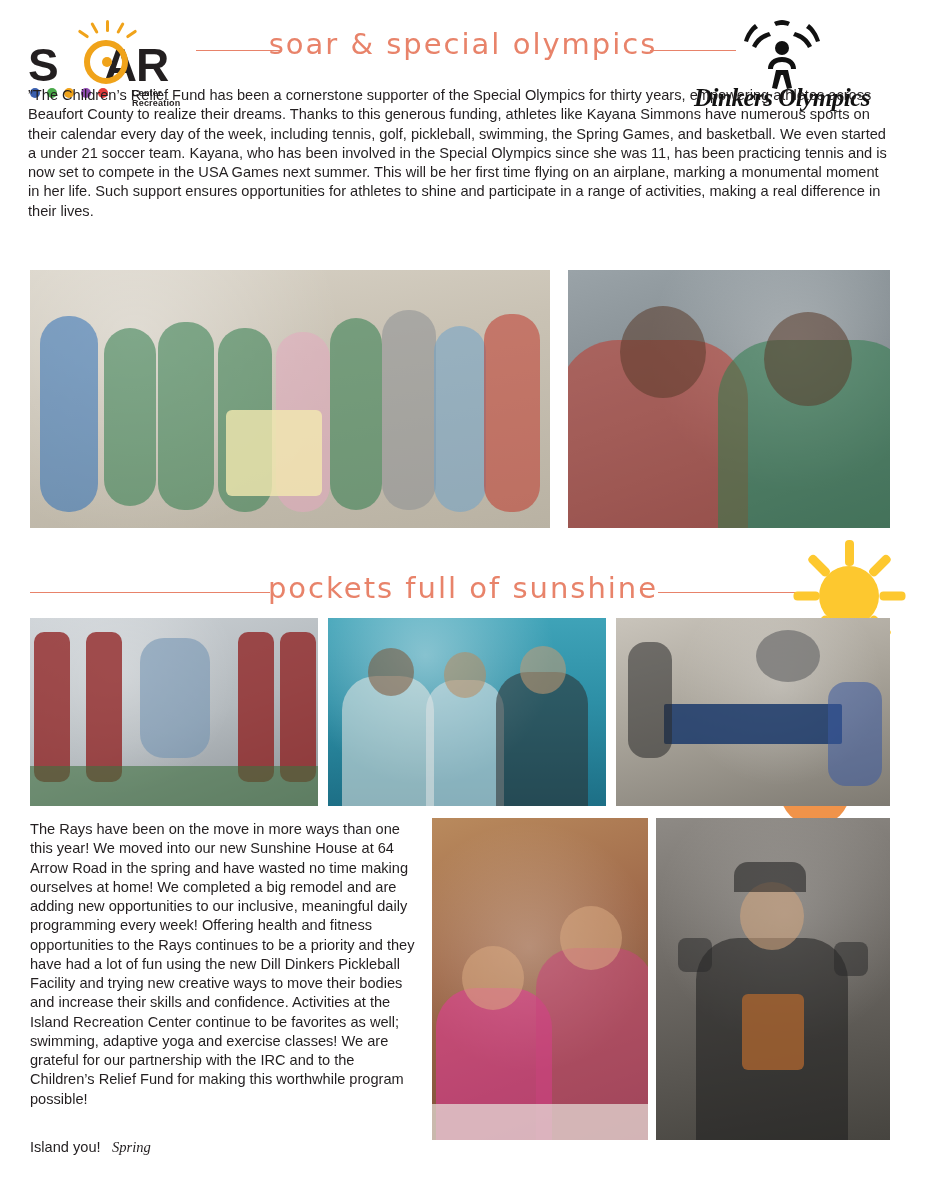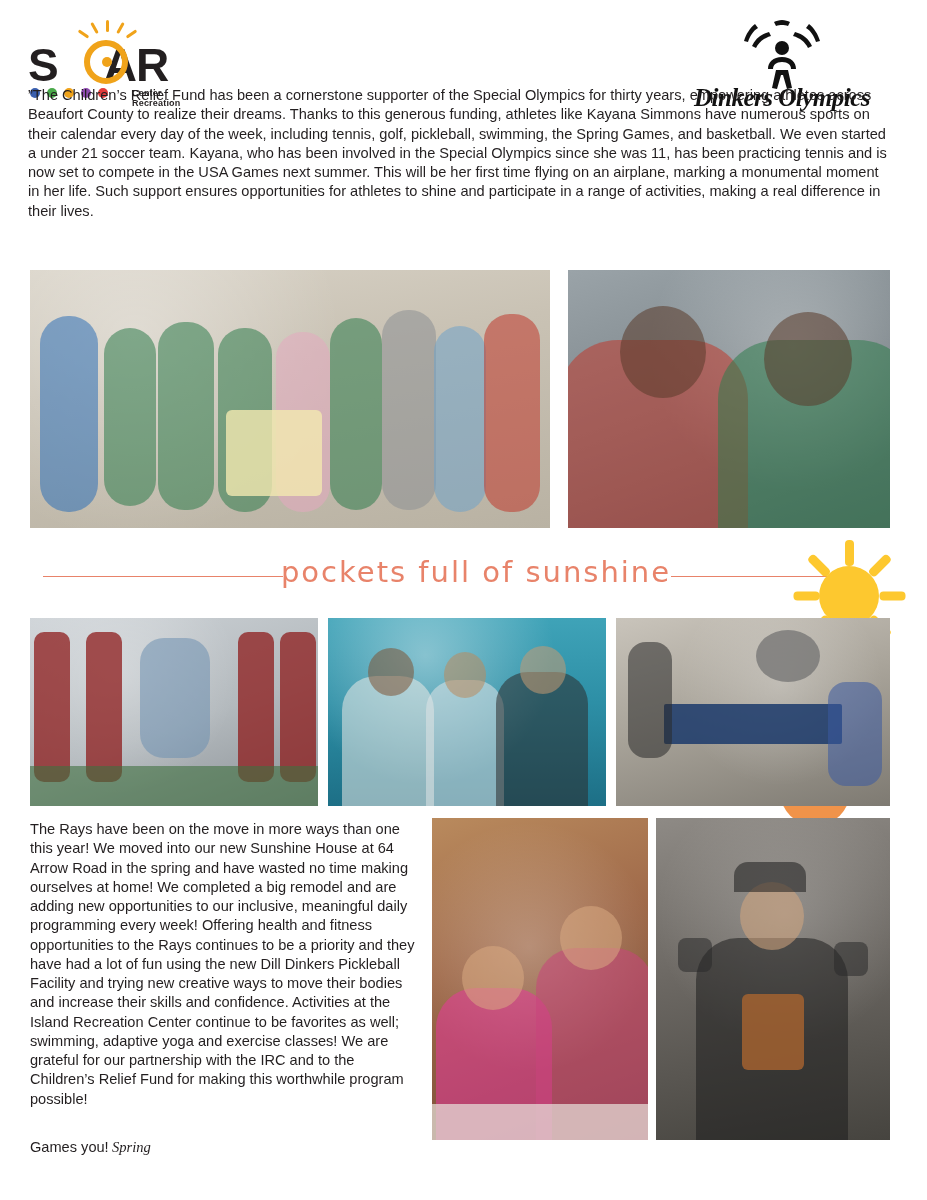--- a/index.html
+++ b/index.html
@@ -291,20 +291,25 @@
         <path d="M92 14c-8 2-14 7-17 14l4 2c3-6 8-10 15-12z"></path>
         <path d="M118 14c8 2 14 7 17 14l-4 2c-3-6-8-10-15-12z"></path>
         <path d="M78 6c-5 4-9 10-11 17l4 1c2-6 5-11 10-14z"></path>
         <path d="M132 6c5 4 9 10 11 17l-4 1c-2-6-5-11-10-14z"></path>
         <path d="M105 2c-3 0-6 1-8 2l2 4c2-1 4-1 6-1s4 0 6 1l2-4c-2-1-5-2-8-2z"></path>
       </g>
     </svg>
     <div class="so-word">Dinkers Olympics</div>
   </div>
 
+  <div class="section-head" style="top:30px;">
+    <div class="sh-rule" style="left:196px; width:86px;"></div>
+    <div class="sh-title" style="left:463px; top:14px; transform:translate(-50%,-50%);">soar &amp; special olympics</div>
+    <div class="sh-rule" style="left:650px; width:86px;"></div>
+  </div>
 
   <div class="body-text" style="left:200px; top:86px; width:470px; text-indent:0;">
   </div>
   <div class="body-text" style="left:28px; top:86px; width:862px;">”The Children’s Relief Fund has been a cornerstone supporter of the Special Olympics for thirty years, empowering athletes across Beaufort County to realize their dreams. Thanks to this generous funding, athletes like Kayana Simmons have numerous sports on their calendar every day of the week, including tennis, golf, pickleball, swimming, the Spring Games, and basketball. We even started a under 21 soccer team. Kayana, who has been involved in the Special Olympics since she was 11, has been practicing tennis and is now set to compete in the USA Games next summer. This will be her first time flying on an airplane, marking a monumental moment in her life. Such support ensures opportunities for athletes to shine and participate in a range of activities, making a real difference in their lives.</div>
 
   <div class="photo grad-room" style="left:30px; top:270px; width:520px; height:258px;">
     <div class="ph-inner">
       <div class="ph-figure" style="left:10px;  top:46px;  width:58px;  height:196px; background:#2e6fb7; border-radius:28px;"></div>
       <div class="ph-figure" style="left:74px;  top:58px;  width:52px;  height:178px; background:#2f7c4d; border-radius:26px;"></div>
       <div class="ph-figure" style="left:128px; top:52px;  width:56px;  height:188px; background:#2f7c4d; border-radius:26px;"></div>
@@ -320,21 +325,21 @@
 
   <div class="photo grad-gym" style="left:568px; top:270px; width:322px; height:258px;">
     <div class="ph-inner">
       <div class="ph-figure" style="left:-10px; top:70px; width:190px; height:210px; background:#c0392b; border-radius:60px 60px 0 0;"></div>
       <div class="ph-figure" style="left:150px; top:70px; width:200px; height:210px; background:#2f7c4d; border-radius:60px 60px 0 0;"></div>
       <div class="ph-figure" style="left:52px;  top:36px; width:86px;  height:92px;  background:#5a3a2a;"></div>
       <div class="ph-figure" style="left:196px; top:42px; width:88px;  height:94px;  background:#5a3a2a;"></div>
     </div>
   </div>
 
-  <div class="section-head" style="top:556px;margin-left:13px;">
+  <div class="section-head" style="top:572px;">
     <div class="sh-rule" style="left:30px; width:240px;"></div>
     <div class="sh-title" style="left:463px; top:16px; transform:translate(-50%,-50%);">pockets full of sunshine</div>
     <div class="sh-rule" style="left:658px; width:158px;"></div>
   </div>
 
   <div class="sun">
     <div class="sun-ray" style="transform:rotate(0deg)"></div>
     <div class="sun-ray" style="transform:rotate(45deg)"></div>
     <div class="sun-ray" style="transform:rotate(90deg)"></div>
     <div class="sun-ray" style="transform:rotate(135deg)"></div>
@@ -370,21 +375,21 @@
   <div class="photo grad-tt" style="left:616px; top:618px; width:274px; height:188px;">
     <div class="ph-inner">
       <div class="ph-figure" style="left:48px;  top:86px; width:178px; height:40px; background:#1b3a6b; border-radius:2px; opacity:.85;"></div>
       <div class="ph-figure" style="left:12px;  top:24px; width:44px;  height:116px; background:#2a2a2a; border-radius:18px;"></div>
       <div class="ph-figure" style="left:212px; top:64px; width:54px;  height:104px; background:#3b5aa0; border-radius:18px;"></div>
       <div class="ph-figure" style="left:140px; top:12px; width:64px;  height:52px;  background:#6d6d6d; opacity:.7;"></div>
     </div>
   </div>
 
   <div class="body-text" style="left:30px; top:820px; width:390px;">The Rays have been on the move in more ways than one this year! We moved into our new Sunshine House at 64 Arrow Road in the spring and have wasted no time making ourselves at home! We completed a big remodel and are adding new opportunities to our inclusive, meaningful daily programming every week! Offering health and fitness opportunities to the Rays continues to be a priority and they have had a lot of fun using the new Dill Dinkers Pickleball Facility and trying new creative ways to move their bodies and increase their skills and confidence. Activities at the Island Recreation Center continue to be favorites as well; swimming, adaptive yoga and exercise classes! We are grateful for our partnership with the IRC and to the Children’s Relief Fund for making this worthwhile program possible!</div>
-  <div class="body-text" style="left:30px; top:1138px; width:390px;">Games you!</div>
+  <div class="body-text" style="left:30px; top:1138px; width:390px;">Island you!</div>
   <div class="body-text signature" style="left:112px; top:1138px; width:200px;">Spring</div>
 
   <div class="sun-partial">
       <i></i>
     </div>
 
   <div class="photo grad-pink" style="left:432px; top:818px; width:216px; height:322px;">
     <div class="ph-inner">
       <div class="ph-figure" style="left:4px;   top:170px; width:116px; height:160px; background:#e8389a; border-radius:40px 40px 0 0;"></div>
       <div class="ph-figure" style="left:104px; top:130px; width:118px; height:200px; background:#c8447c; border-radius:40px 40px 0 0;"></div>

